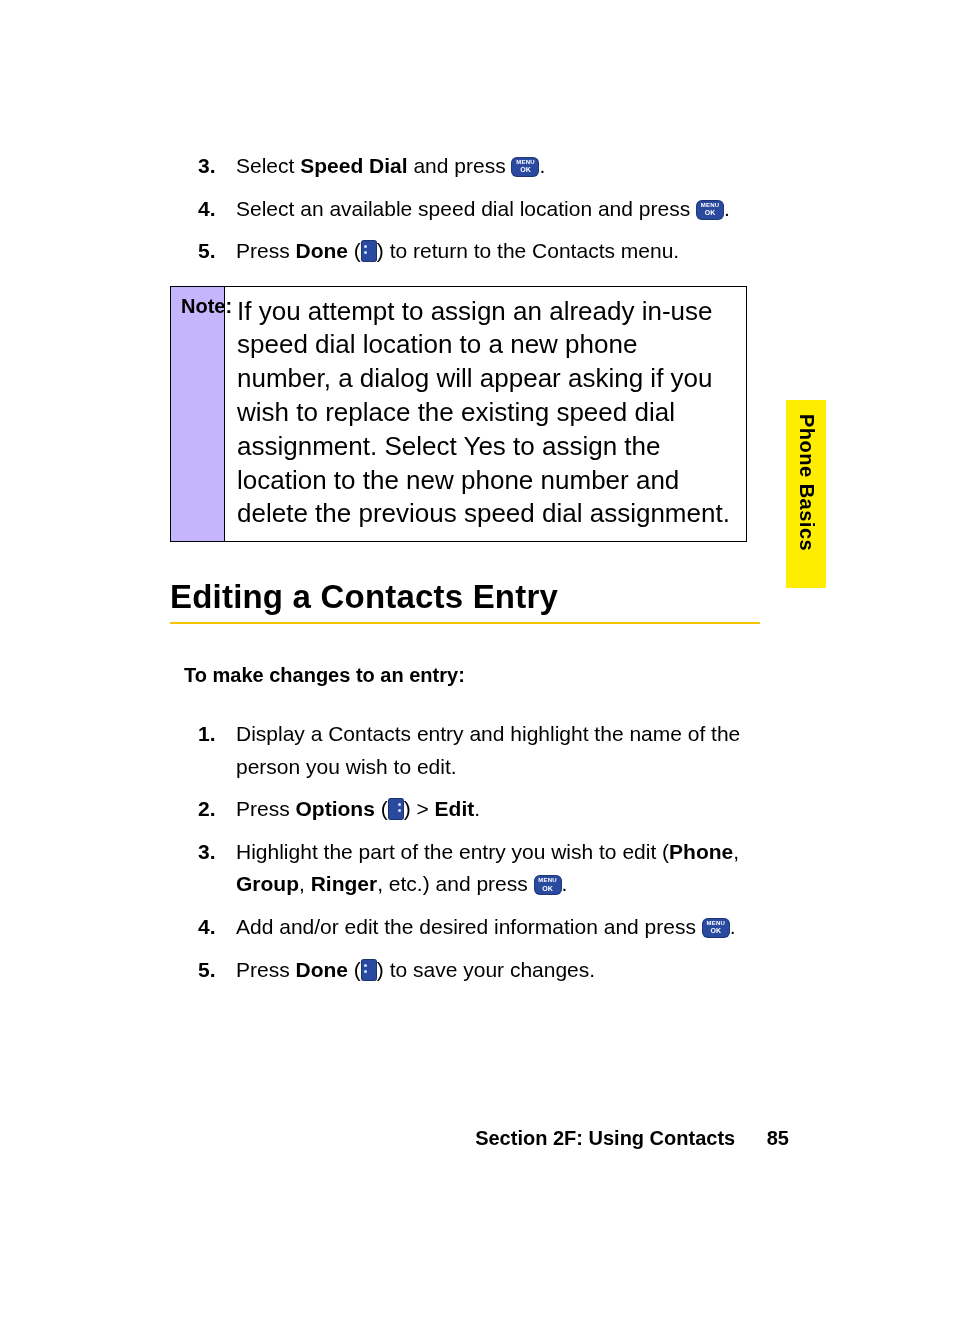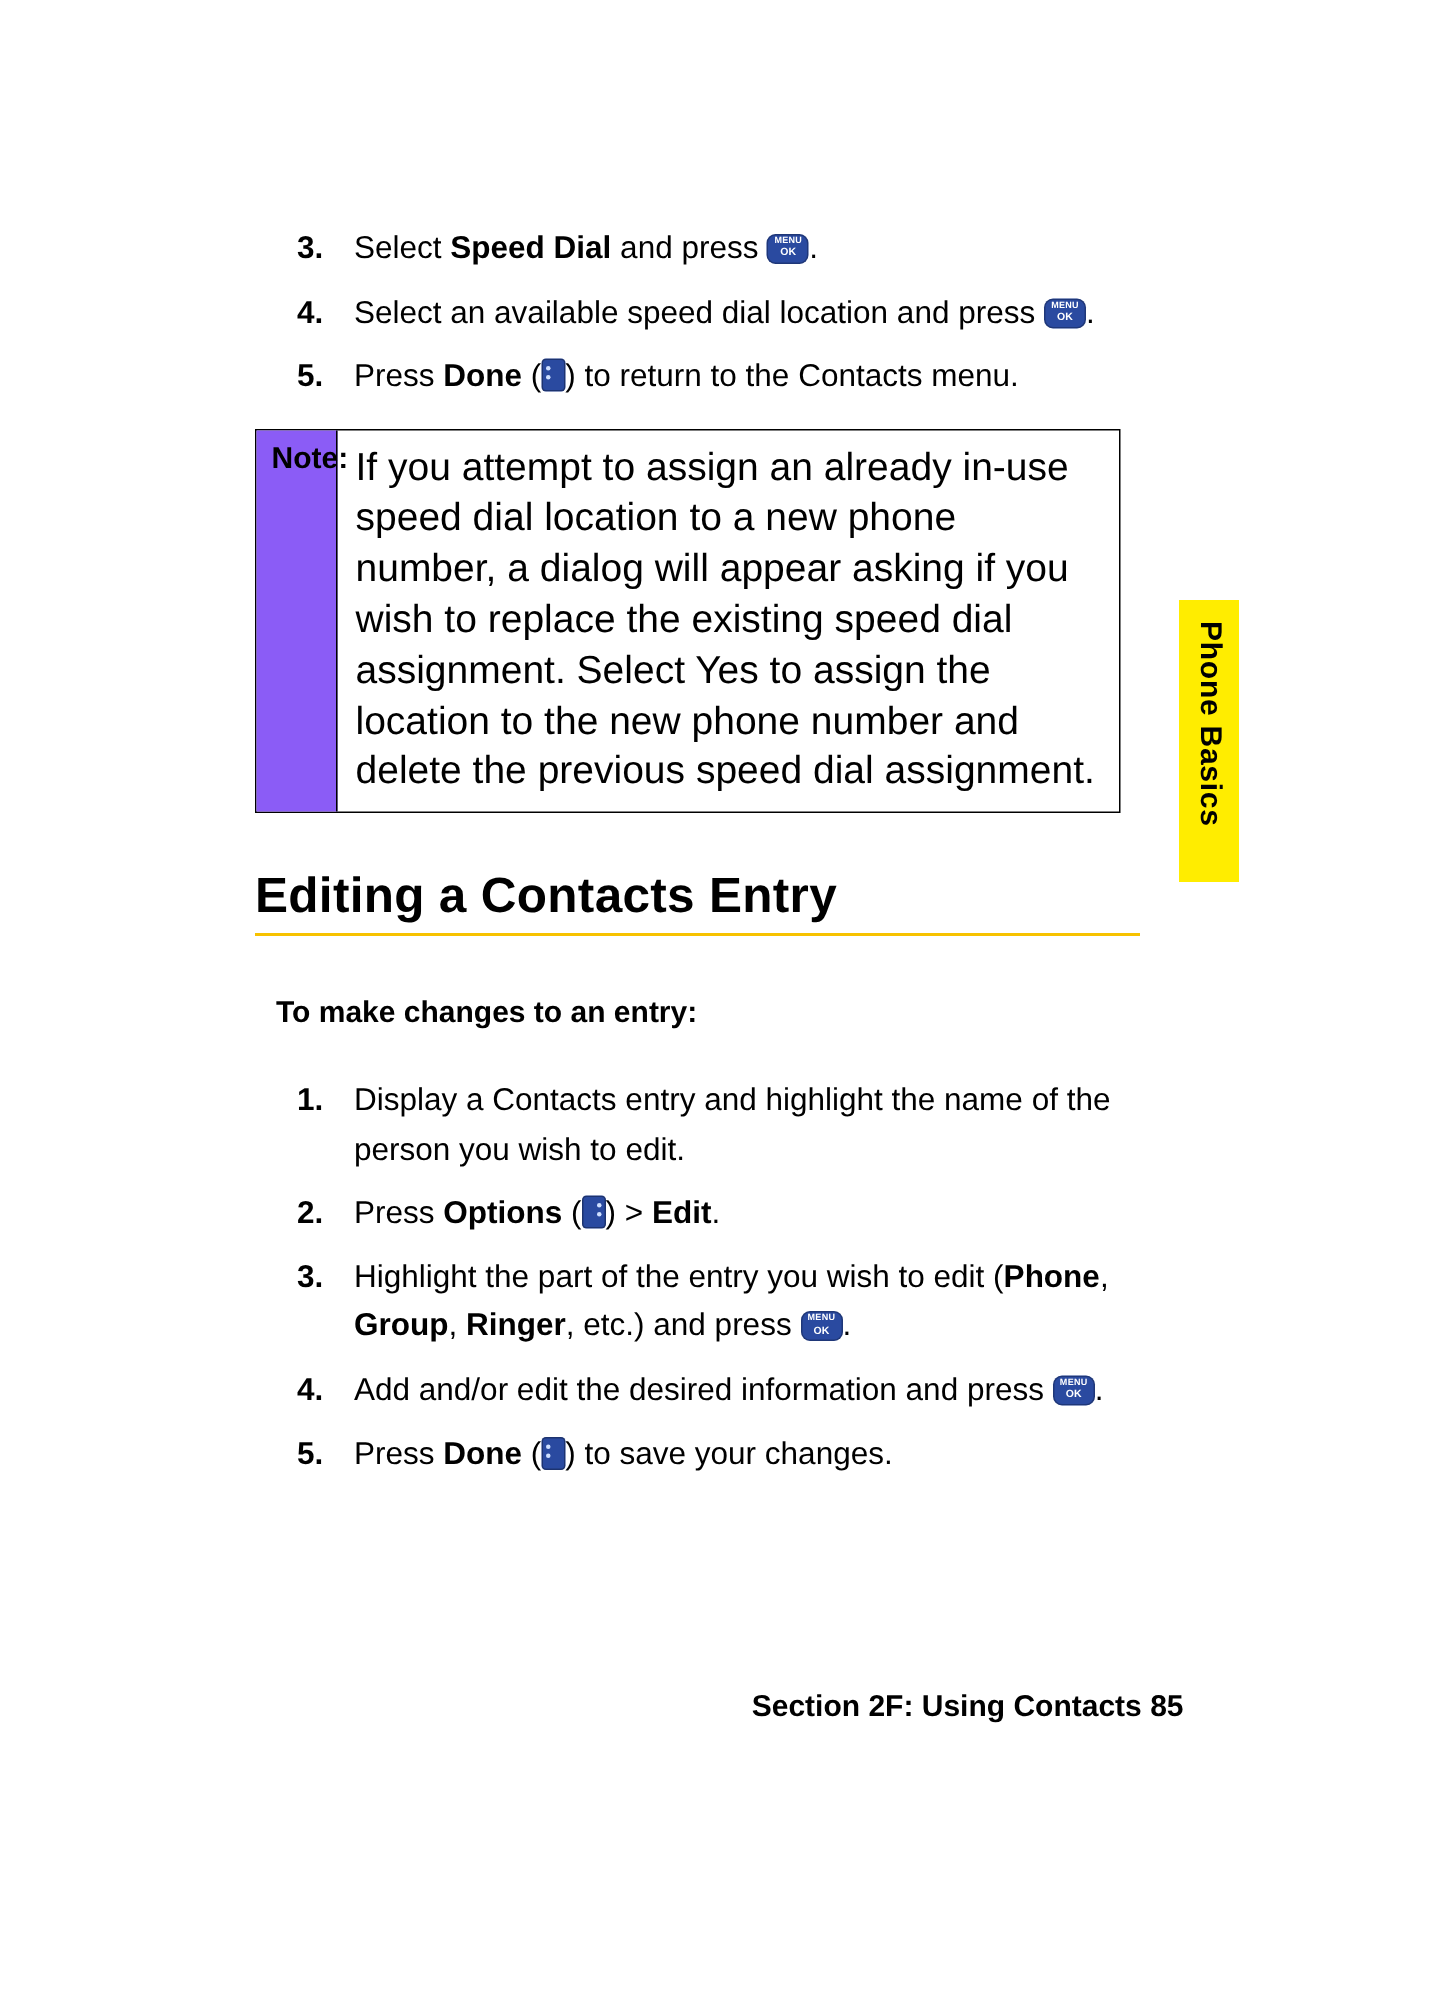--- a/index.html
+++ b/index.html
@@ -130,21 +130,21 @@
   }
 
   
   .note-box {
     display: flex;
     border: 1px solid #000;
     margin: 18px 0 36px 0;
     width: 575px;
   }
   .note-label {
-    background: #8b5cf6;
+    background: #c4b5fd;
     border-right: 1px solid #000;
     padding: 8px 10px;
     font-weight: 700;
     font-size: 20px;
     min-width: 54px;
     box-sizing: border-box;
   }
   .note-body {
     padding: 8px 12px 10px 12px;
     font-size: 26px;
@@ -175,21 +175,21 @@
     position: absolute;
     bottom: 186px;
     left: 0;
     width: 954px;
     text-align: right;
     padding-right: 165px;
     box-sizing: border-box;
     font-size: 20px;
   }
   .footer .sec { font-weight: 700; }
-  .footer .pg { font-weight: 700; }
+  .footer .pg { font-weight: 700; margin-left: 26px; }
 
   .content-block { width: 590px; }
 </style>
 </head>
 <body>
 
 <div class="page">
 
   <div class="side-tab">
     <span>Phone Basics</span>

